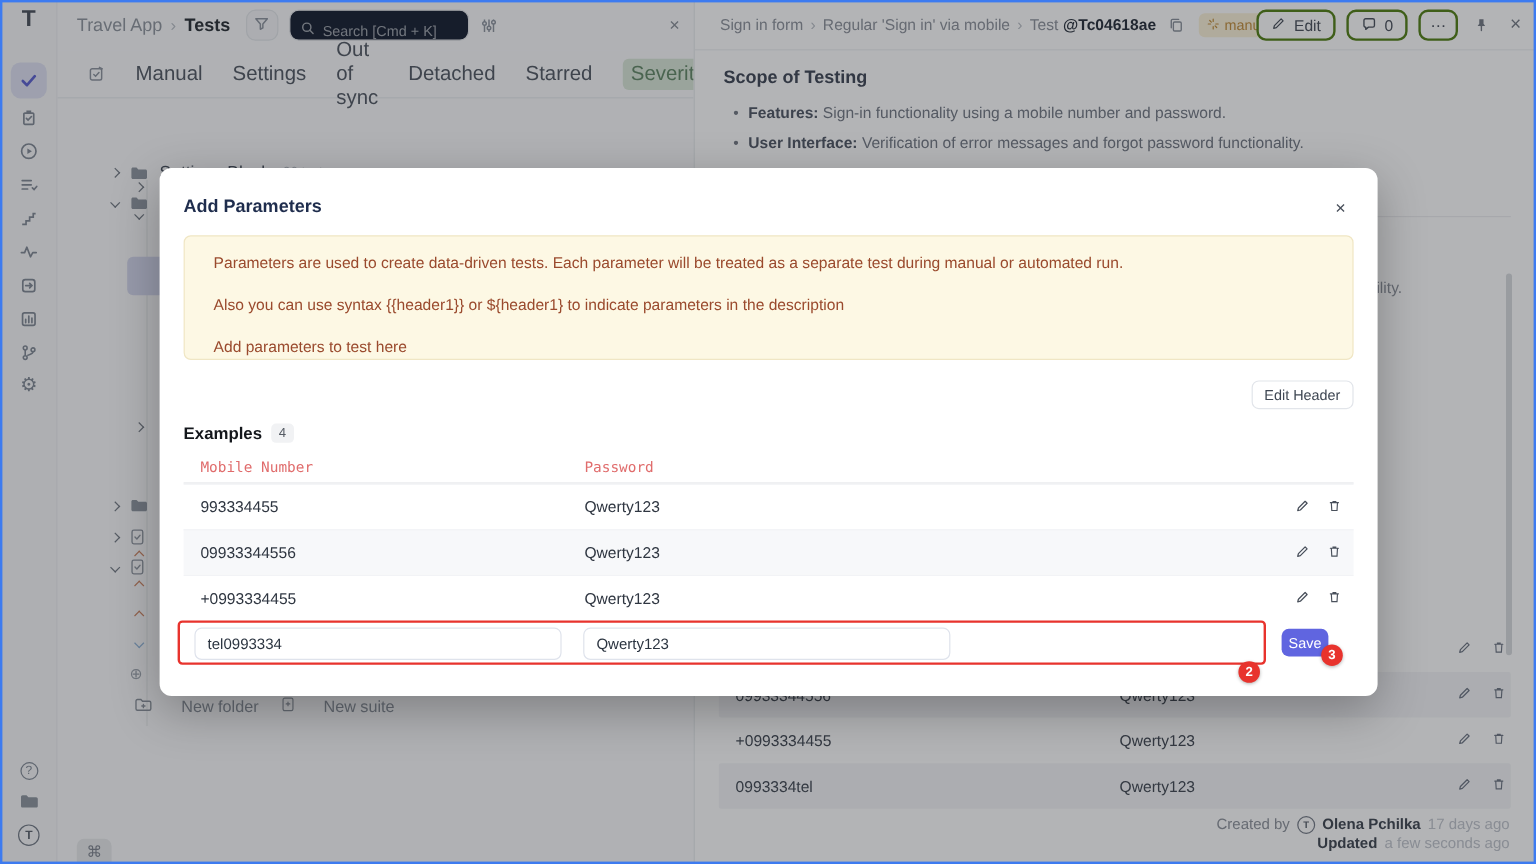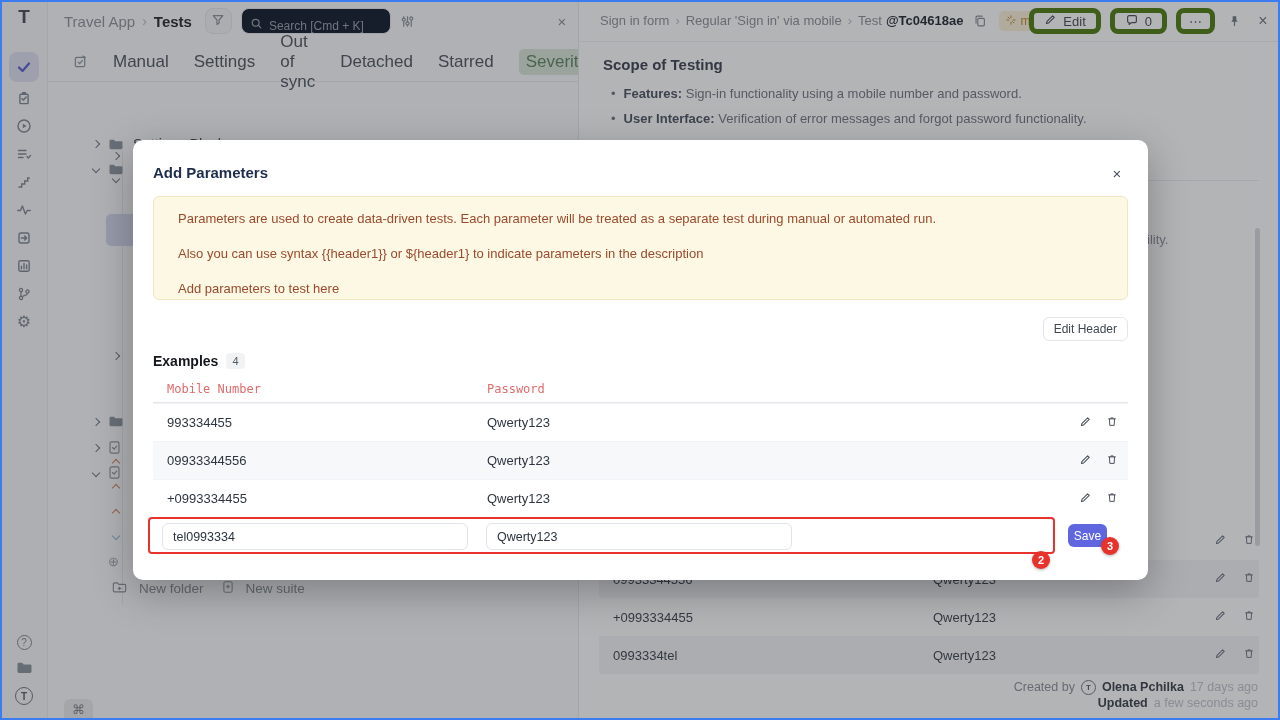--- a/index.html
+++ b/index.html
@@ -56,34 +56,34 @@
 
   .tree-row{position:absolute;display:flex;align-items:center;gap:9px}
   .tree-name{font-size:14.5px;color:#3f4855;font-weight:400}
   .tree-count{font-size:11px;color:#b3b8c0;margin-left:2px}
   .folder-ico{color:#8d949e;display:flex}
   .doc-ico{color:#8d949e;display:flex}
   .tree-guide{position:absolute;left:74px;top:108px;width:1px;height:455px;background:#e7e8ec}
   .tree-selection{position:absolute;left:58px;top:172px;width:28px;height:32px;background:#d5d7ee;border-radius:5px 0 0 5px}
   .plus-circle{font-size:13px;color:#9ca3ad}
   .tree-footer{position:absolute;left:64px;top:538px;display:flex;align-items:center;gap:18px;color:#878e98;font-size:13.5px}
-  .tree-footer .item{display:flex;align-items:center;gap:12px}
+  .tree-footer .item{display:flex;align-items:center;gap:24px}
 
   
   .detail{position:absolute;left:578px;top:0;width:702px;height:720px;background:#fff;border-left:1px solid #e8eaed}
   .detail-head{position:absolute;left:0;top:0;width:702px;height:42px;border-bottom:1px solid #eef0f2;
     display:flex;align-items:center}
   .dcrumb{color:#8a8f98;font-size:13px;margin-left:21px;white-space:nowrap}
   .dcrumb-sep{color:#b7bcc3;margin:0 6px}
   .dcrumb-id{color:#1f2733;font-weight:700;font-size:13px;margin-left:4px}
   .copy-btn{margin-left:10px;color:#868d97;display:flex}
   .badge-manual{margin-left:12px;background:#fbf2d8;color:#c08a36;font-size:12px;border-radius:5px;
     padding:3px 7px;display:flex;align-items:center;gap:4px}
   .head-actions{position:absolute;right:8px;top:8px;display:flex;align-items:center;gap:9px}
-  .hbtn{height:26px;border:5px solid #4d7c0f;border-radius:8px;background:#fff;display:flex;align-items:center;
+  .hbtn{height:26px;border:2px solid #4d7c0f;border-radius:8px;background:#fff;display:flex;align-items:center;
     gap:6px;padding:0 10px;color:#444b56;font-size:13px}
   .hicon{color:#6f7680;display:flex;align-items:center;justify-content:center;width:20px;height:26px}
 
   .scope-title{position:absolute;left:24px;top:56px;font-size:15px;font-weight:700;color:#3a4150}
   .bullet{position:absolute;left:32px;display:flex;gap:8px;font-size:13px;color:#6f7580}
   .bullet .dot{color:#6f7580;font-size:13px;line-height:15px}
   .bullet b{color:#4b5260}
   .detail-divider{position:absolute;left:22px;top:180px;width:658px;height:1px;background:#ededf0}
   .partial-text{position:absolute;left:568px;top:232px;color:#8b9099;font-size:13px}
   .detail-scrollbar{position:absolute;left:676px;top:228px;width:5px;height:318px;background:#d8dadd;border-radius:3px}

